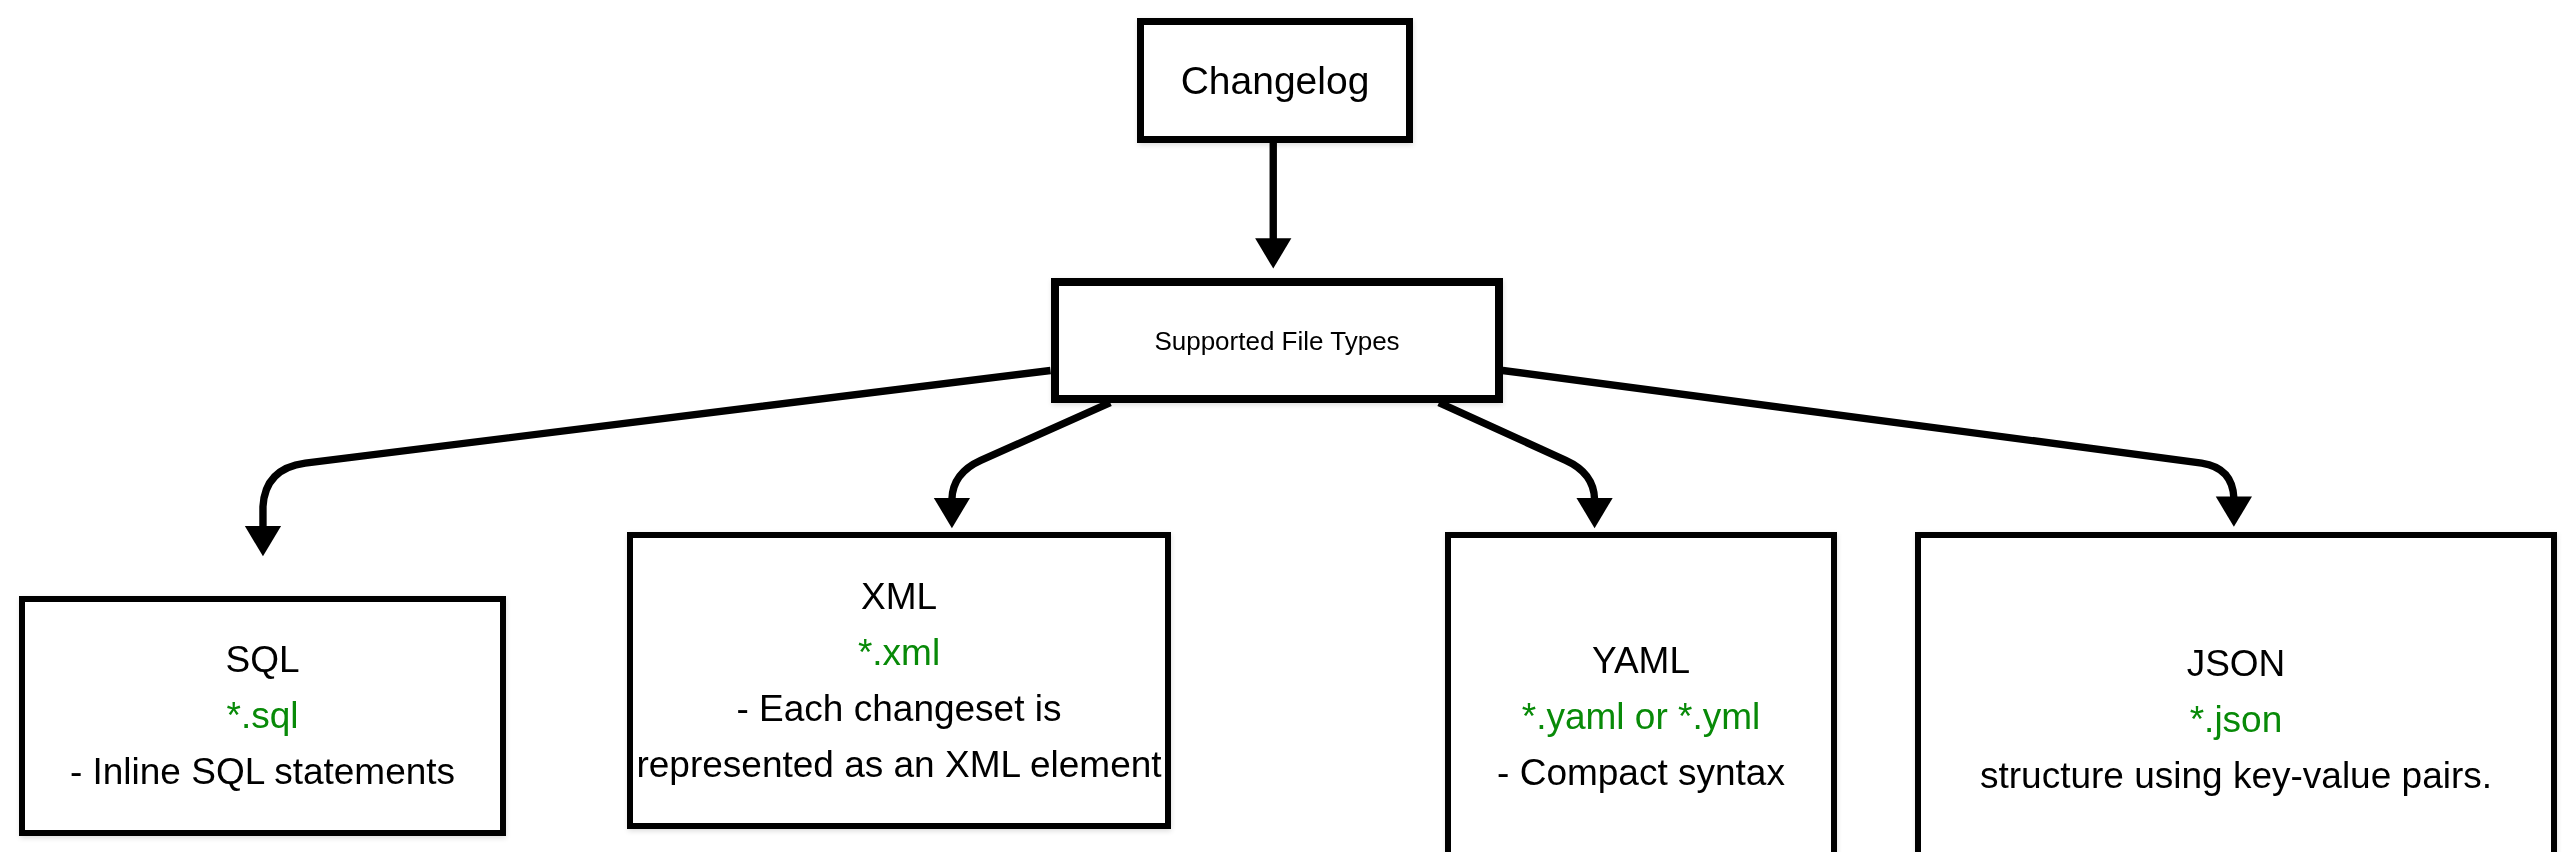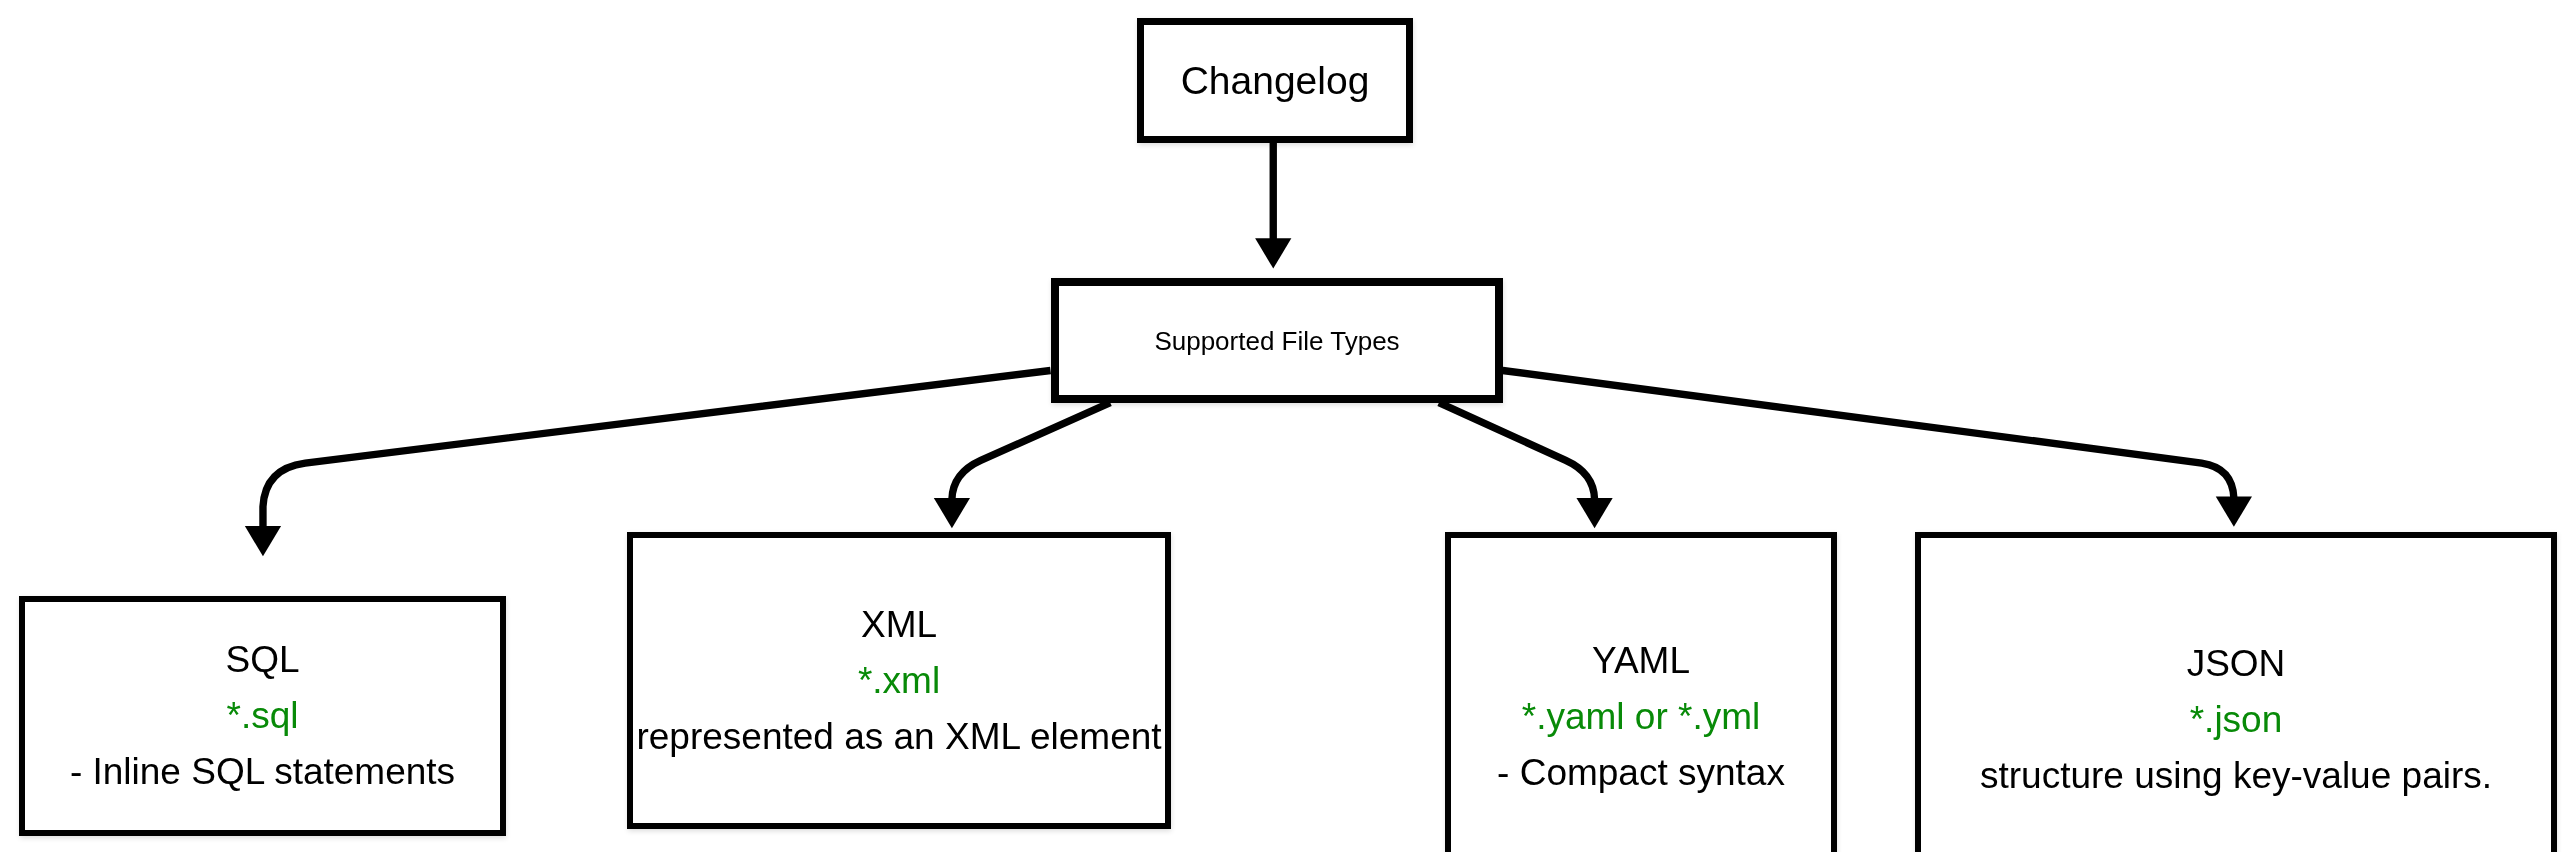--- a/index.html
+++ b/index.html
@@ -67,20 +67,21 @@
 
 <div class="node type-node" id="node-sql">
   <div class="line">SQL</div>
   <div class="line pattern">*.sql</div>
   <div class="line">- Inline SQL statements</div>
 </div>
 
 <div class="node type-node" id="node-xml">
   <div class="line">XML</div>
   <div class="line pattern">*.xml</div>
+  <div class="line">- Each changeset is</div>
   <div class="line">represented as an XML element</div>
 </div>
 
 <div class="node type-node" id="node-yaml">
   <div class="line">YAML</div>
   <div class="line pattern">*.yaml or *.yml</div>
   <div class="line">- Compact syntax</div>
 </div>
 
 <div class="node type-node" id="node-json">

